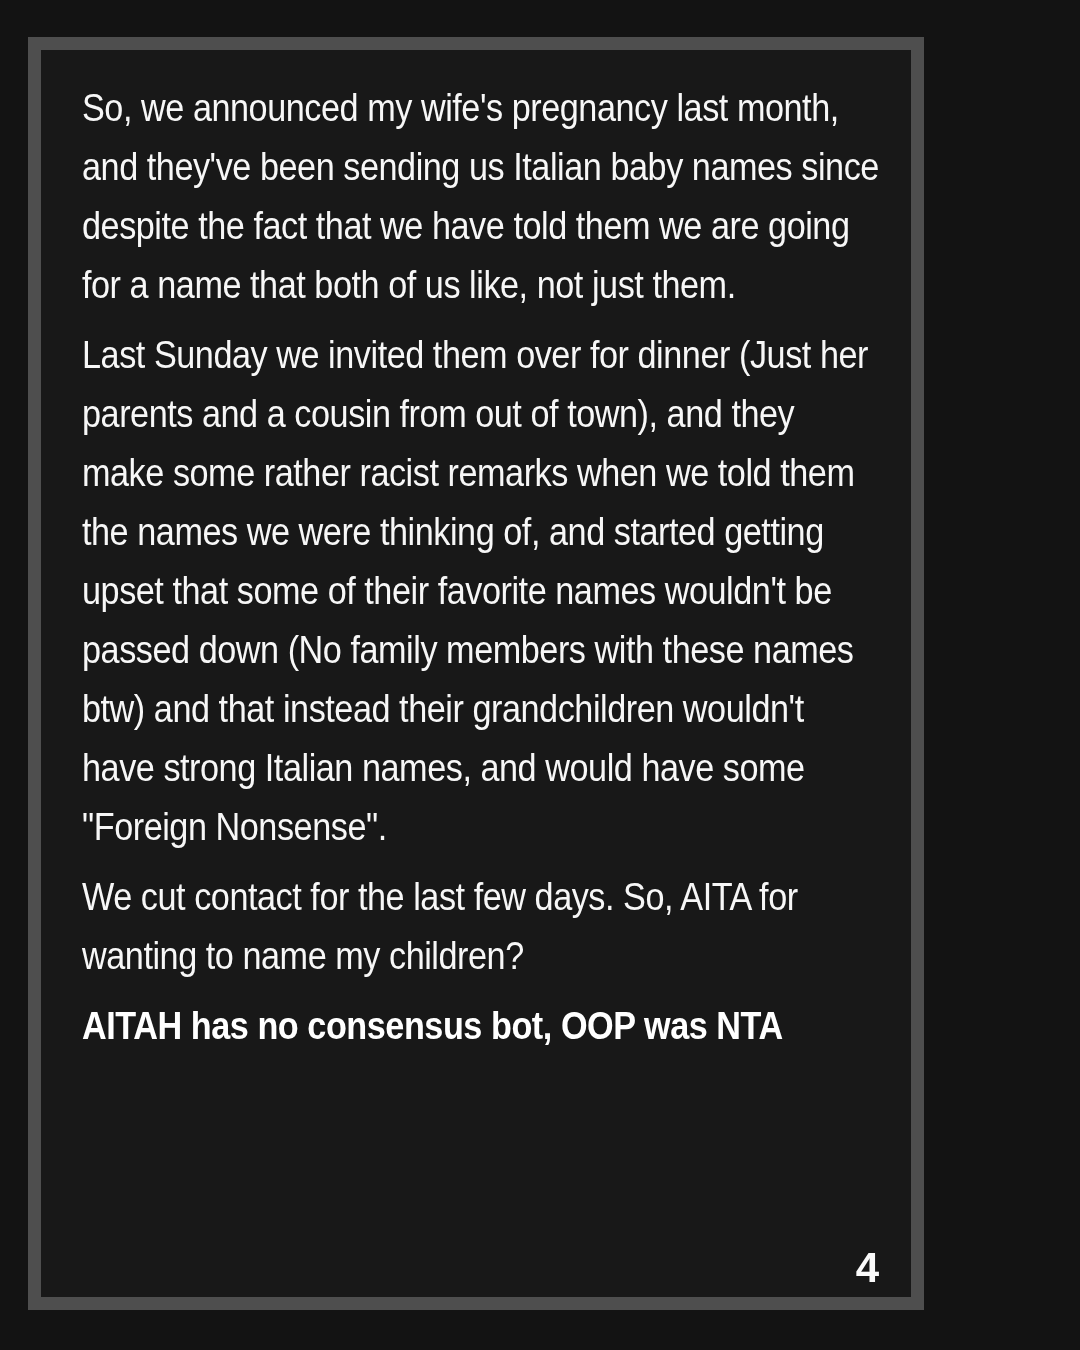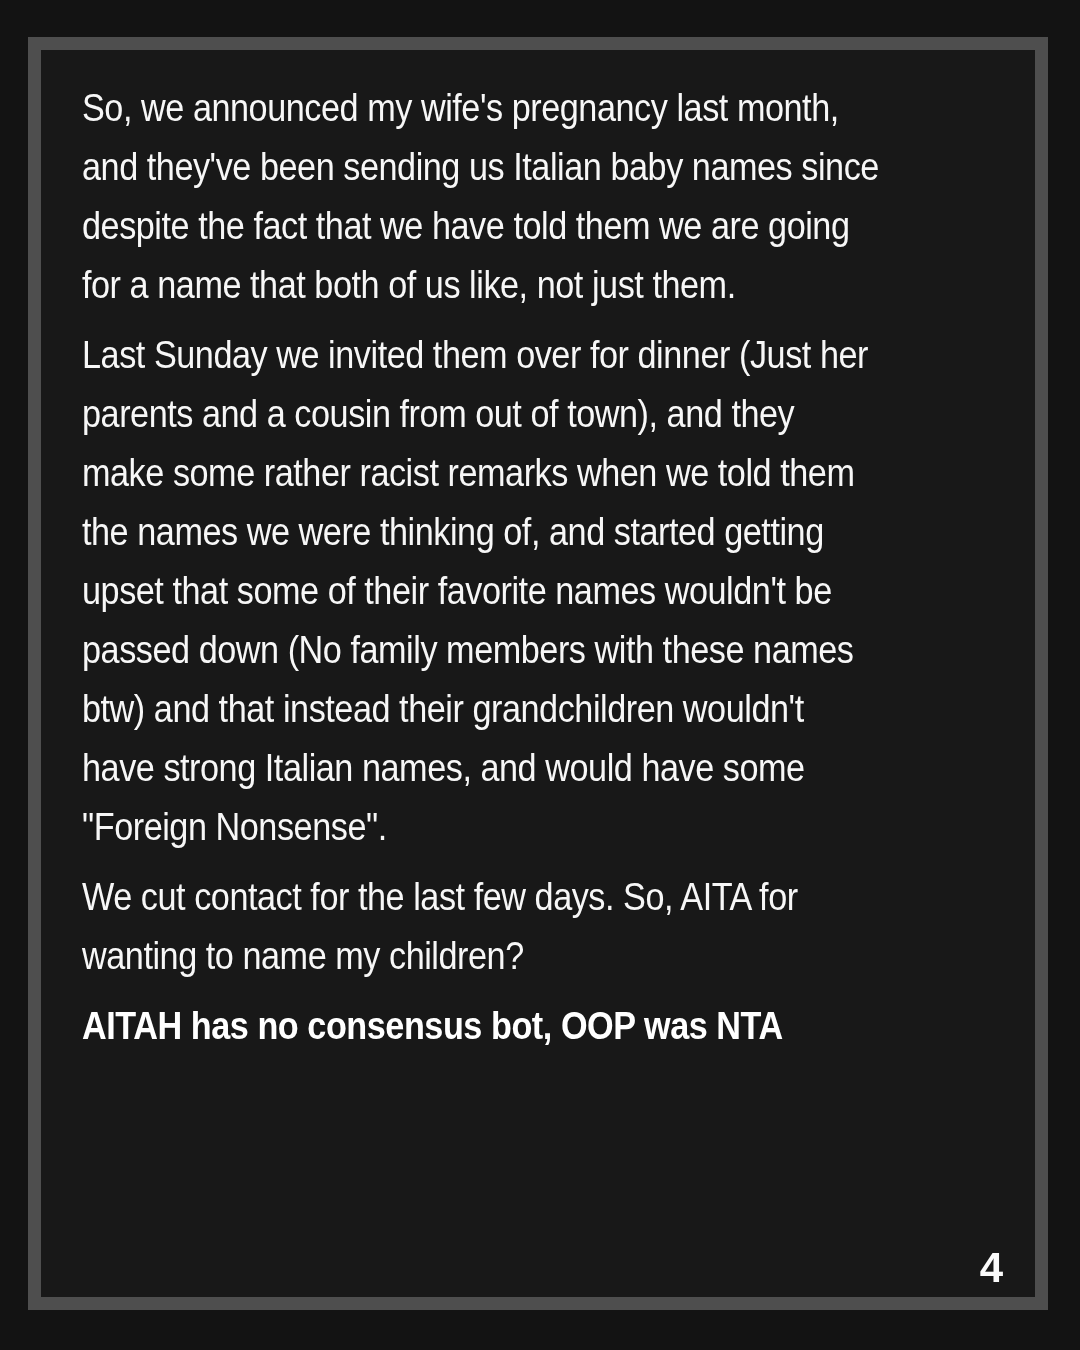--- a/index.html
+++ b/index.html
@@ -12,21 +12,21 @@
     width: 1080px;
     height: 1350px;
     background: #131313;
     overflow: hidden;
     font-family: "Liberation Sans", sans-serif;
   }
   .frame {
     position: absolute;
     left: 28px;
     top: 37px;
-    width: 1020px;
+    width: 896px;
     height: 1273px;
     box-sizing: border-box;
     border: 13px solid #4e4e4e;
     background: #181818;
     overflow: hidden;
   }
   .content {
     position: absolute;
     left: 41px;
     top: 29px;

